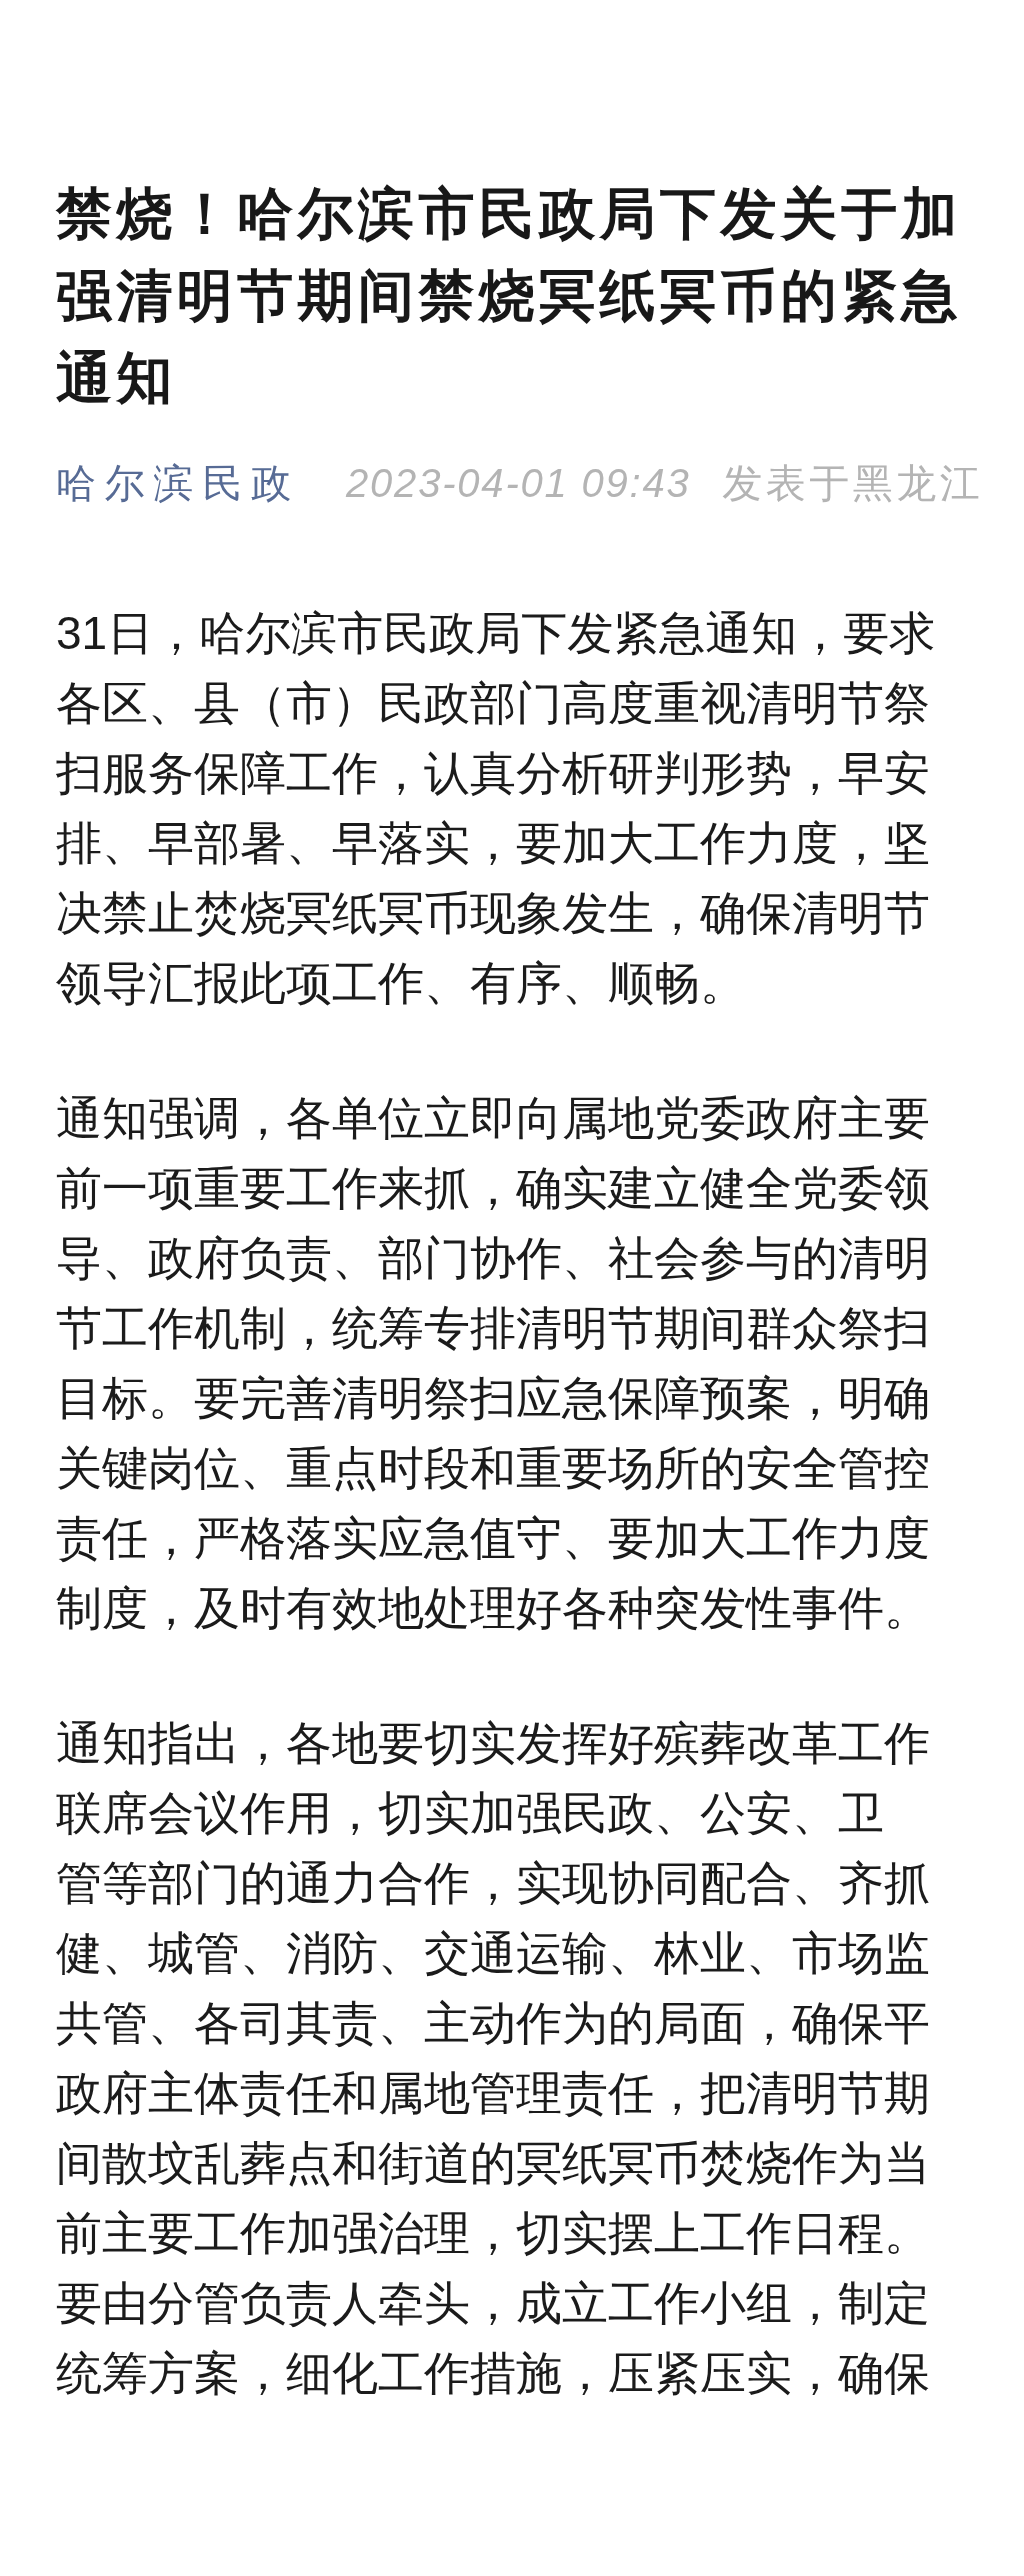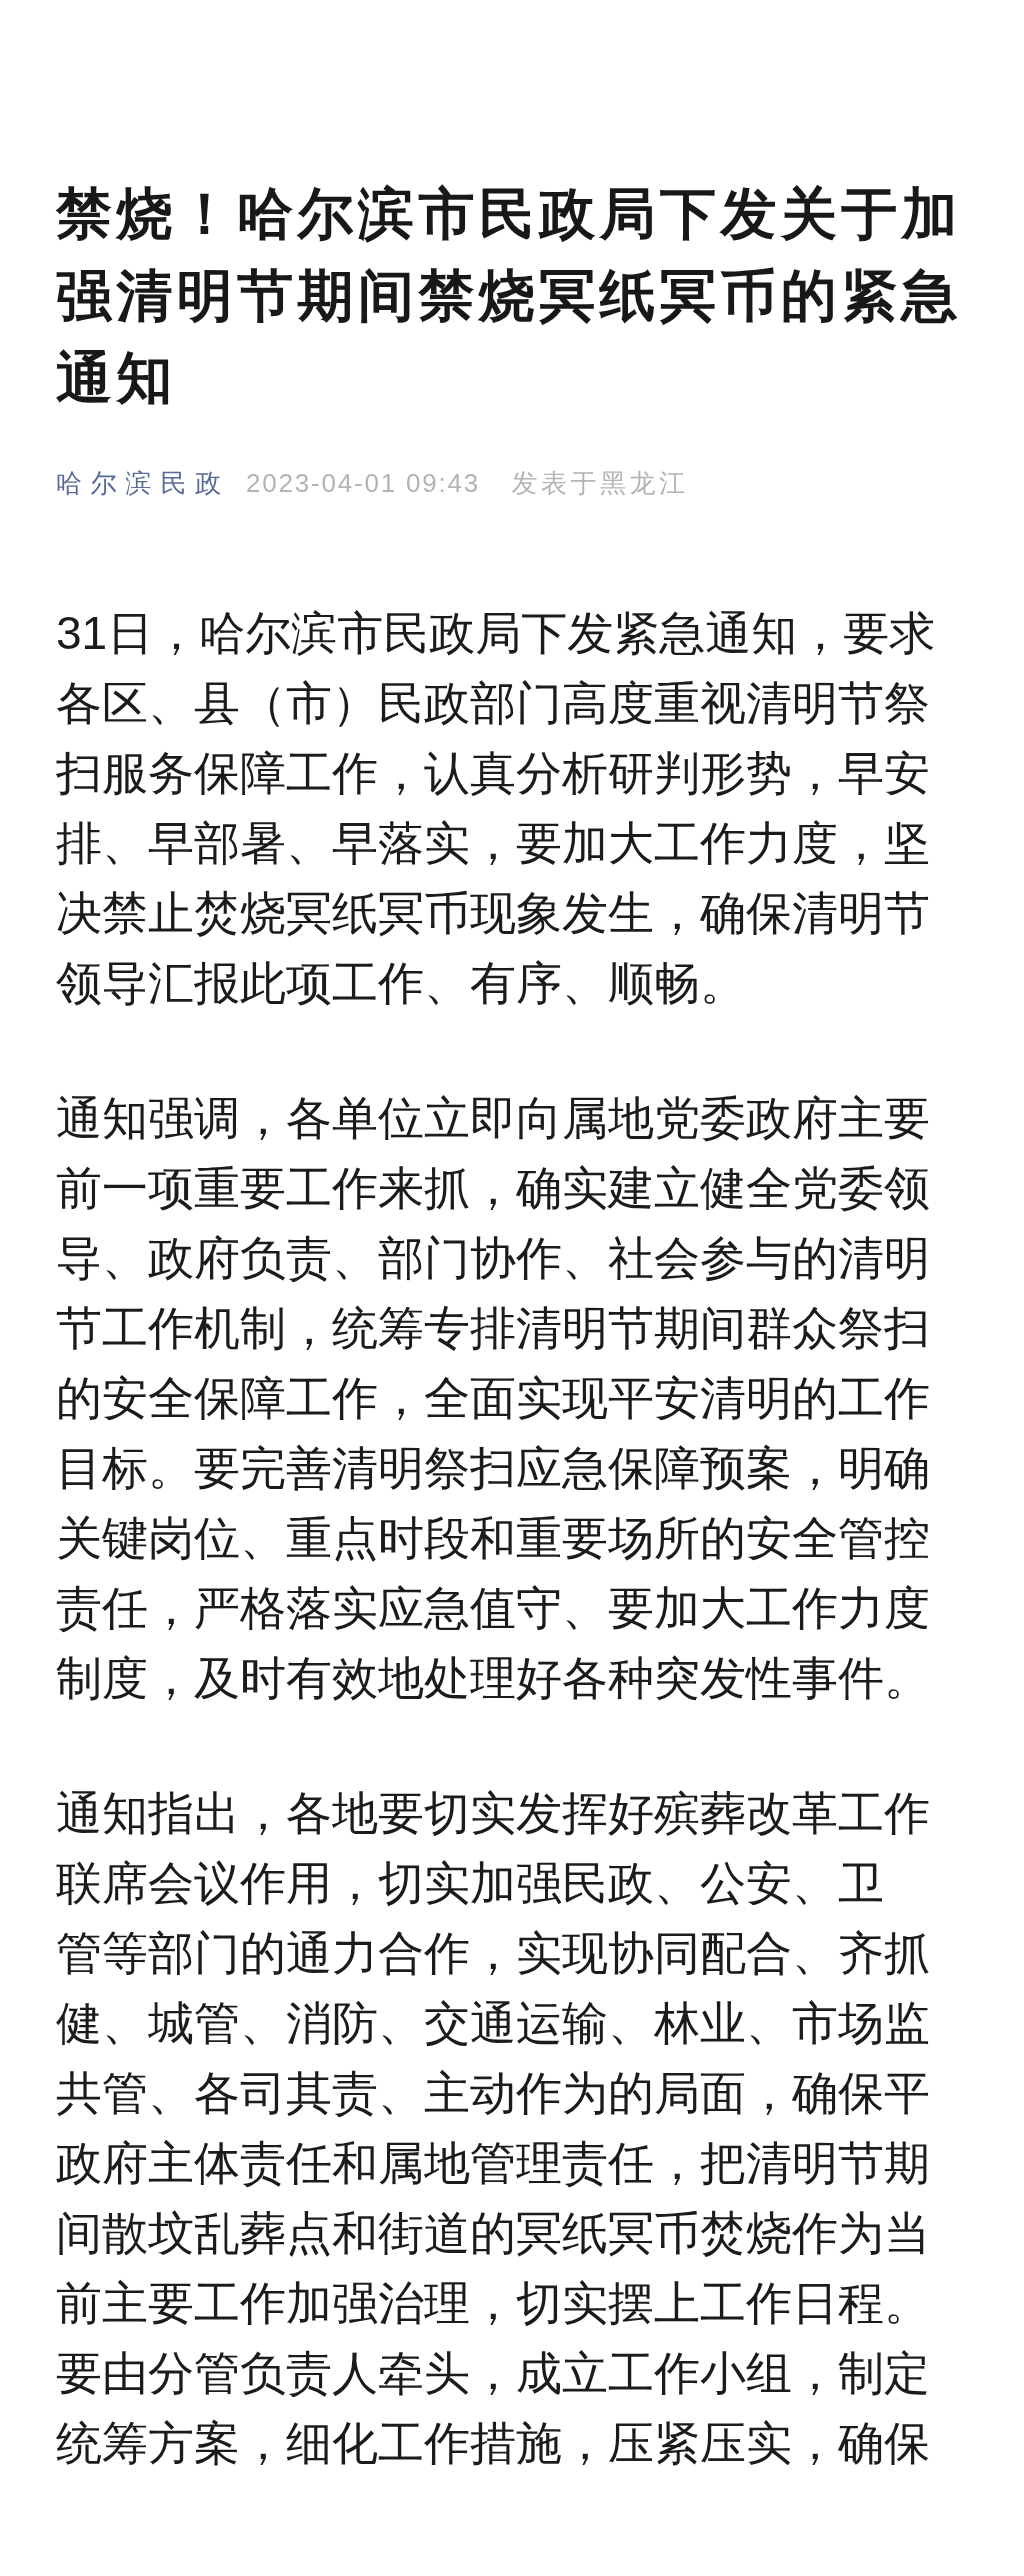--- a/index.html
+++ b/index.html
@@ -22,33 +22,34 @@
     line-height: 82px;
     font-weight: 700;
     letter-spacing: 4.4px;
     color: var(--title-color, #181818);
   }
   .title .line { display: block; }
   .byline {
     margin-top: 38px;
     display: flex;
     align-items: baseline;
-    font-size: 26px;
+    font-size: 40px;
     line-height: 53px;
     white-space: nowrap;
   }
   .author {
     color: var(--author-color, #576b95);
     letter-spacing: 8.8px;
     cursor: pointer;
   }
   .meta-date {
     color: var(--meta-color, #b4b4b4);
-    margin-left: 16px;
+    margin-left: 46px;
     letter-spacing: 1.8px;
+    font-style: italic;
   }
   .meta-loc {
     color: var(--meta-color, #b4b4b4);
     margin-left: 31.5px;
     letter-spacing: 3.5px;
   }
   .body-text {
     margin-top: 88px;
     font-size: 46px;
     line-height: 70px;
@@ -84,21 +85,20 @@
           <span class="line">扫服务保障工作，认真分析研判形势，早安</span>
           <span class="line">排、早部暑、早落实，要加大工作力度，坚</span>
           <span class="line">决禁止焚烧冥纸冥币现象发生，确保清明节</span>
           <span class="line">领导汇报此项工作、有序、顺畅。</span>
         </p>
         <p>
           <span class="line">通知强调，各单位立即向属地党委政府主要</span>
           <span class="line">前一项重要工作来抓，确实建立健全党委领</span>
           <span class="line">导、政府负责、部门协作、社会参与的清明</span>
           <span class="line">节工作机制，统筹专排清明节期间群众祭扫</span>
-          <span class="line">的安全保障工作，全面实现平安清明的工作</span>
           <span class="line">目标。要完善清明祭扫应急保障预案，明确</span>
           <span class="line">关键岗位、重点时段和重要场所的安全管控</span>
           <span class="line">责任，严格落实应急值守、要加大工作力度</span>
           <span class="line">制度，及时有效地处理好各种突发性事件。</span>
         </p>
         <p>
           <span class="line">通知指出，各地要切实发挥好殡葬改革工作</span>
           <span class="line">联席会议作用，切实加强民政、公安、卫</span>
           <span class="line">管等部门的通力合作，实现协同配合、齐抓</span>
           <span class="line">健、城管、消防、交通运输、林业、市场监</span>

